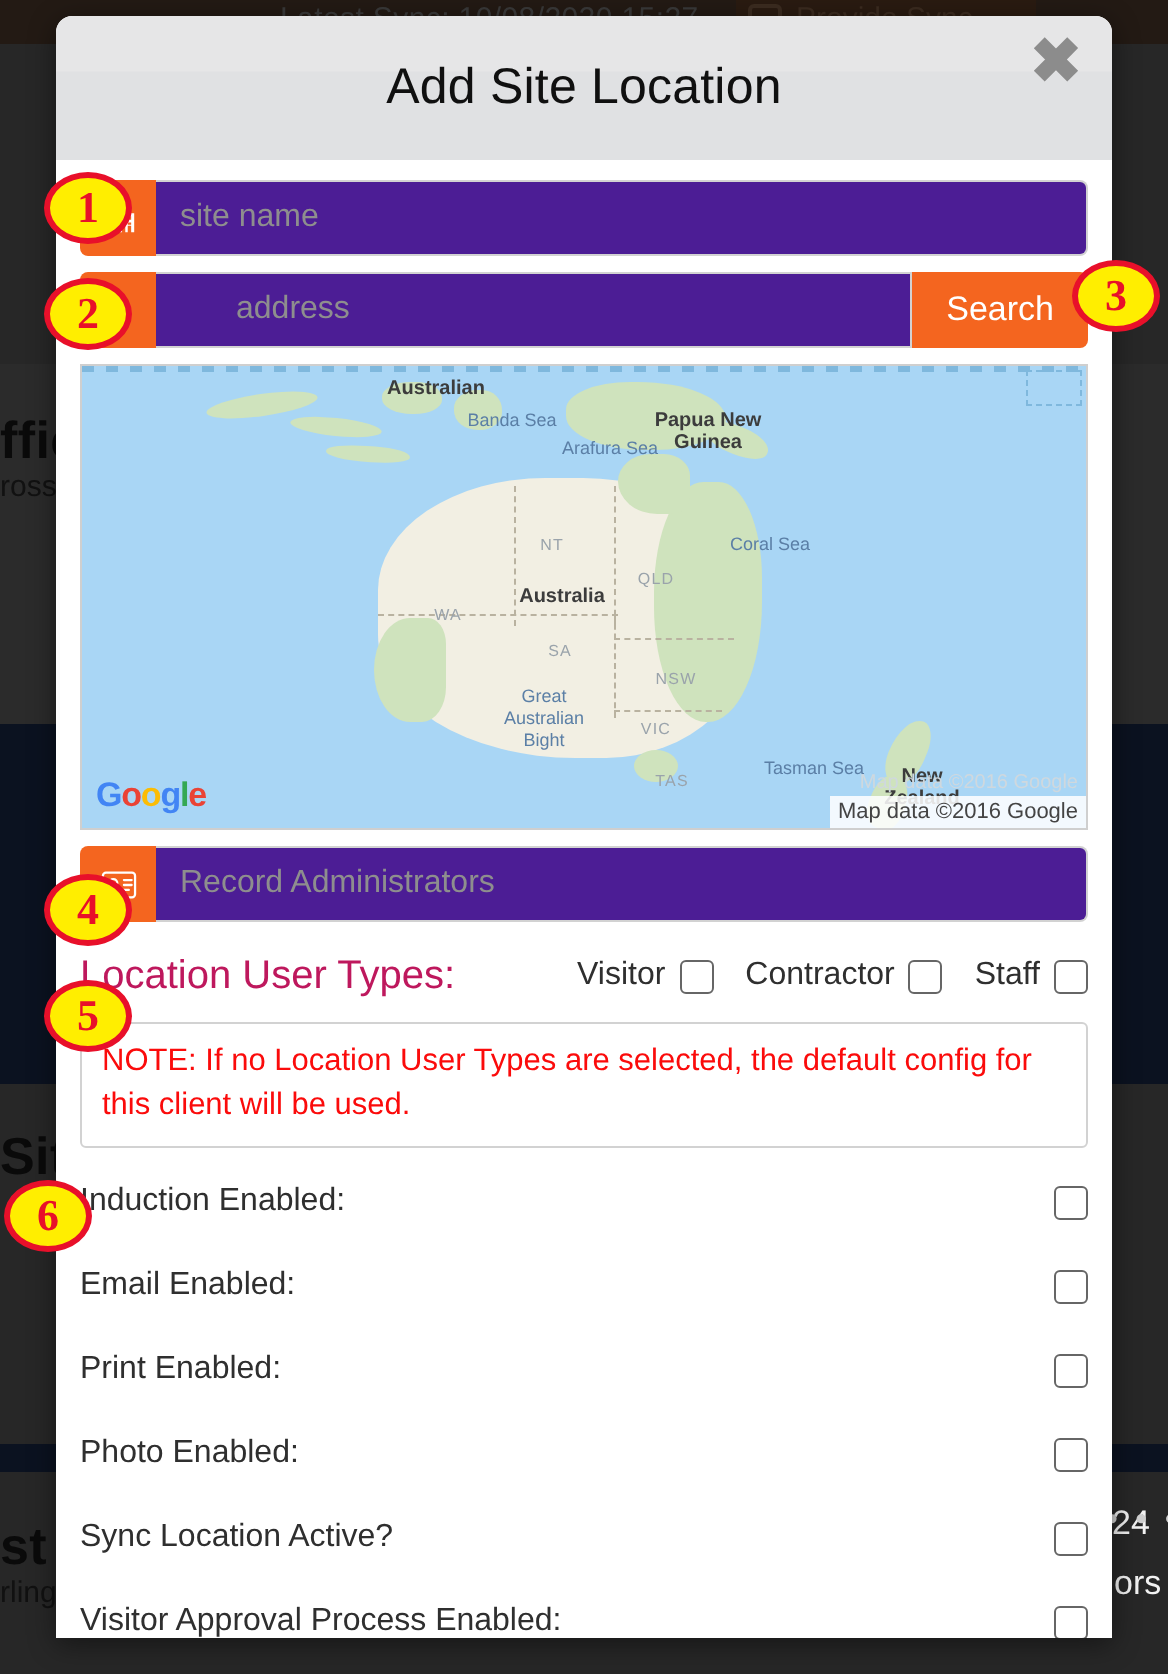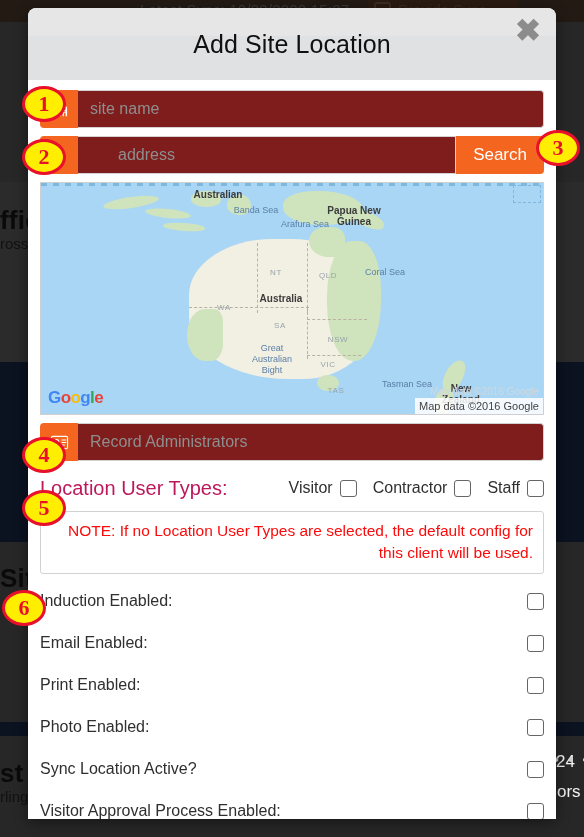--- a/index.html
+++ b/index.html
@@ -131,21 +131,21 @@
     align-items: center;
     justify-content: center;
     color: #fff;
   }
   .addon svg { display: block; }
   .form-field {
     flex: 1;
     border: 1px solid #d2d2d2;
     border-left: none;
     border-radius: 0 4px 4px 0;
-    background: #7f1d1d;
+    background: #4c1d95;
     display: flex;
     align-items: center;
     padding: 0 12px;
     font-size: 16px;
     color: #8e8e8e;
     min-width: 0;
     overflow: hidden;
     white-space: nowrap;
   }
   .form-field.with-btn { border-radius: 0; padding-left: 40px; }
@@ -247,21 +247,20 @@
 
   
   .note-box {
     border: 1px solid #d2d2d2;
     border-radius: 3px;
     padding: 8px 10px 9px 10px;
     color: #fb0b0b;
     font-size: 15.5px;
     line-height: 1.42;
     margin-bottom: 6px;
-    text-align: right;
   }
 
   
   .toggle-row {
     display: flex;
     align-items: center;
     justify-content: space-between;
     height: 42px;
     font-size: 16px;
     color: #2f2f2f;
@@ -381,21 +380,21 @@
         <div class="state-border h" style="left:266px;top:172px;width:54px;"></div>
 
         <div id="map-labels">
             <div class="map-label dark" style="left: 142px; top: 6px; width: 70px;">Australian</div>
             <div class="map-label" style="left: 180px; top: 22px; width: 70px;">Banda Sea</div>
             <div class="map-label dark" style="left: 272px; top: 22px; width: 82px;">Papua New</div>
             <div class="map-label dark" style="left: 272px; top: 33px; width: 82px;">Guinea</div>
             <div class="map-label" style="left: 222px; top: 36px; width: 84px;">Arafura Sea</div>
             <div class="map-label" style="left: 310px; top: 84px; width: 68px;">Coral Sea</div>
             <div class="map-label state" style="left: 222px; top: 85px; width: 26px;">NT</div>
-            <div class="map-label state" style="left: 272px; top: 88px; width: 30px;">QLD</div>
+            <div class="map-label state" style="left: 272px; top: 102px; width: 30px;">QLD</div>
             <div class="map-label dark" style="left: 206px; top: 110px; width: 68px;">Australia</div>
             <div class="map-label state" style="left: 170px; top: 120px; width: 26px;">WA</div>
             <div class="map-label state" style="left: 227px; top: 138px; width: 24px;">SA</div>
             <div class="map-label state" style="left: 280px; top: 152px; width: 34px;">NSW</div>
             <div class="map-label" style="left: 203px; top: 160px; width: 56px;">Great</div>
             <div class="map-label" style="left: 197px; top: 171px; width: 68px;">Australian</div>
             <div class="map-label" style="left: 203px; top: 182px; width: 56px;">Bight</div>
             <div class="map-label state" style="left: 273px; top: 177px; width: 28px;">VIC</div>
             <div class="map-label state" style="left: 281px; top: 203px; width: 28px;">TAS</div>
             <div class="map-label" style="left: 325px; top: 196px; width: 82px;">Tasman Sea</div>

